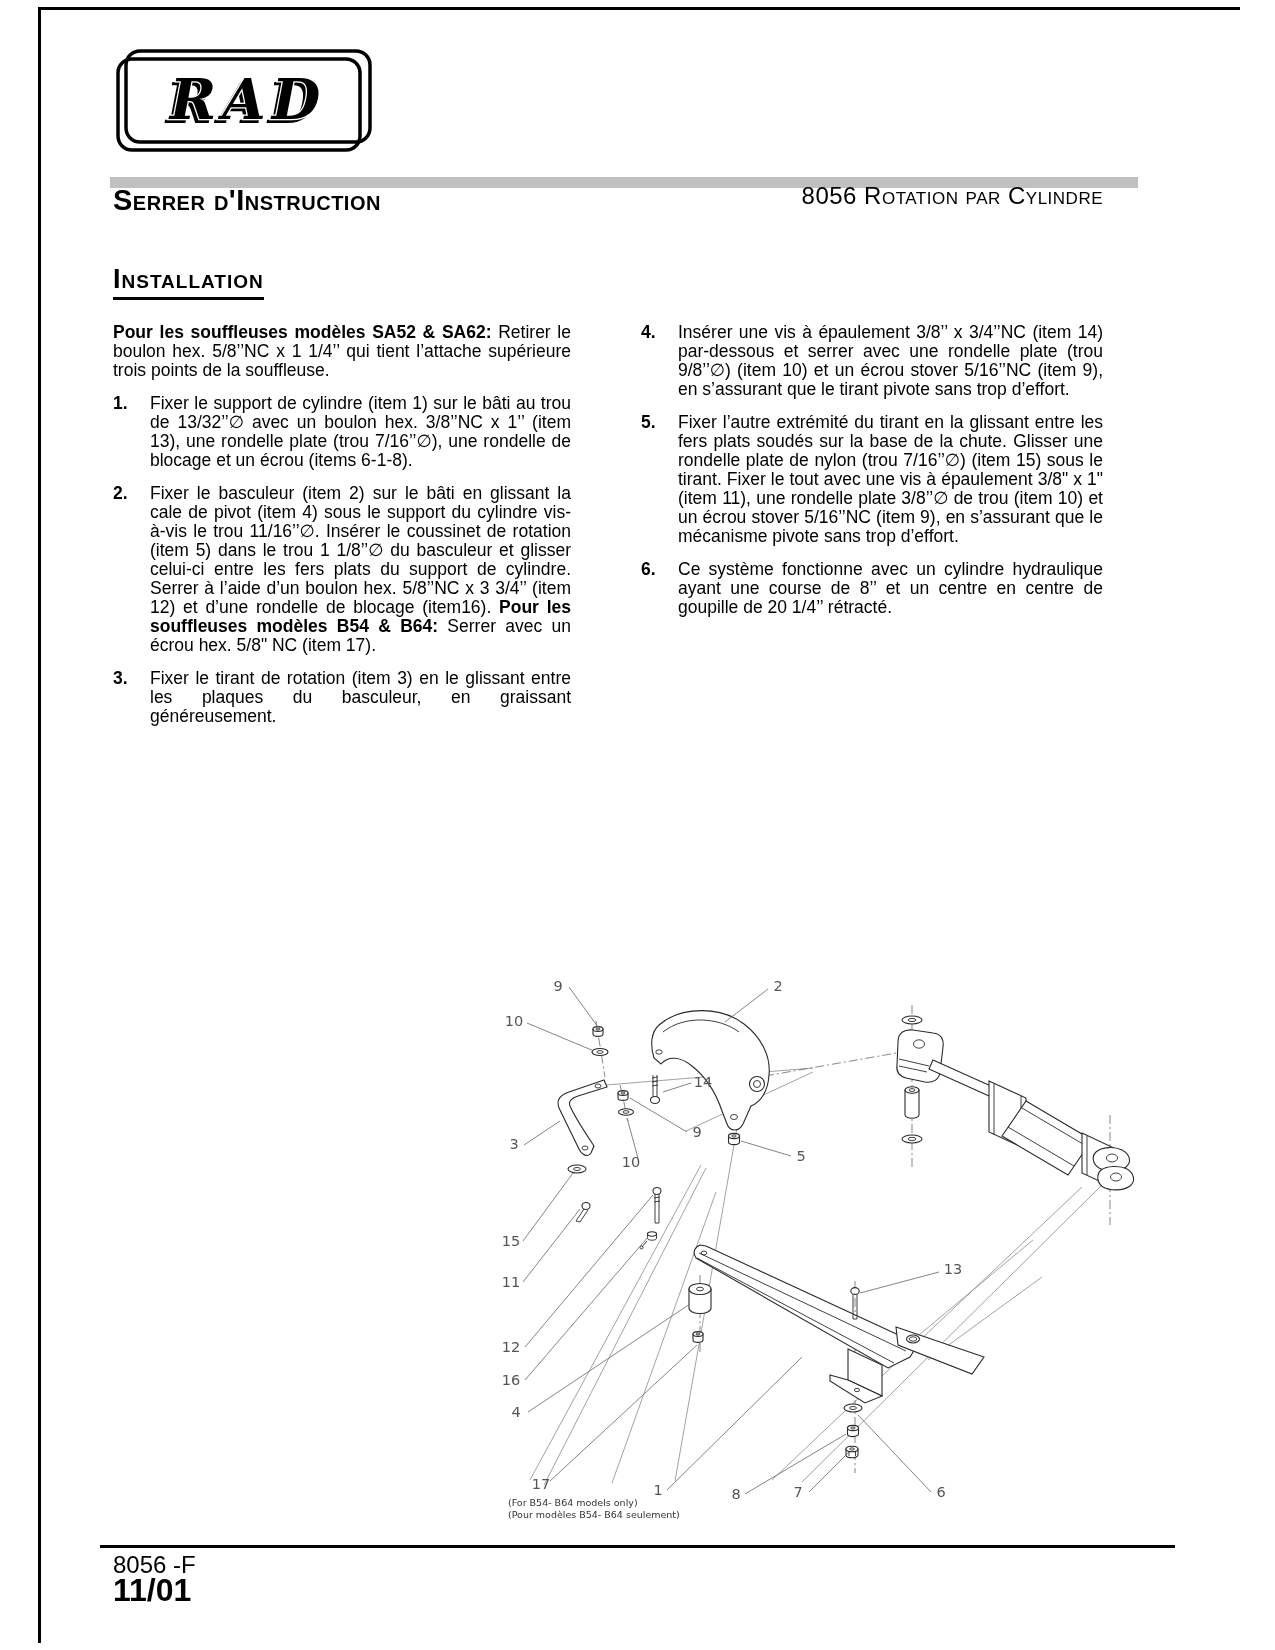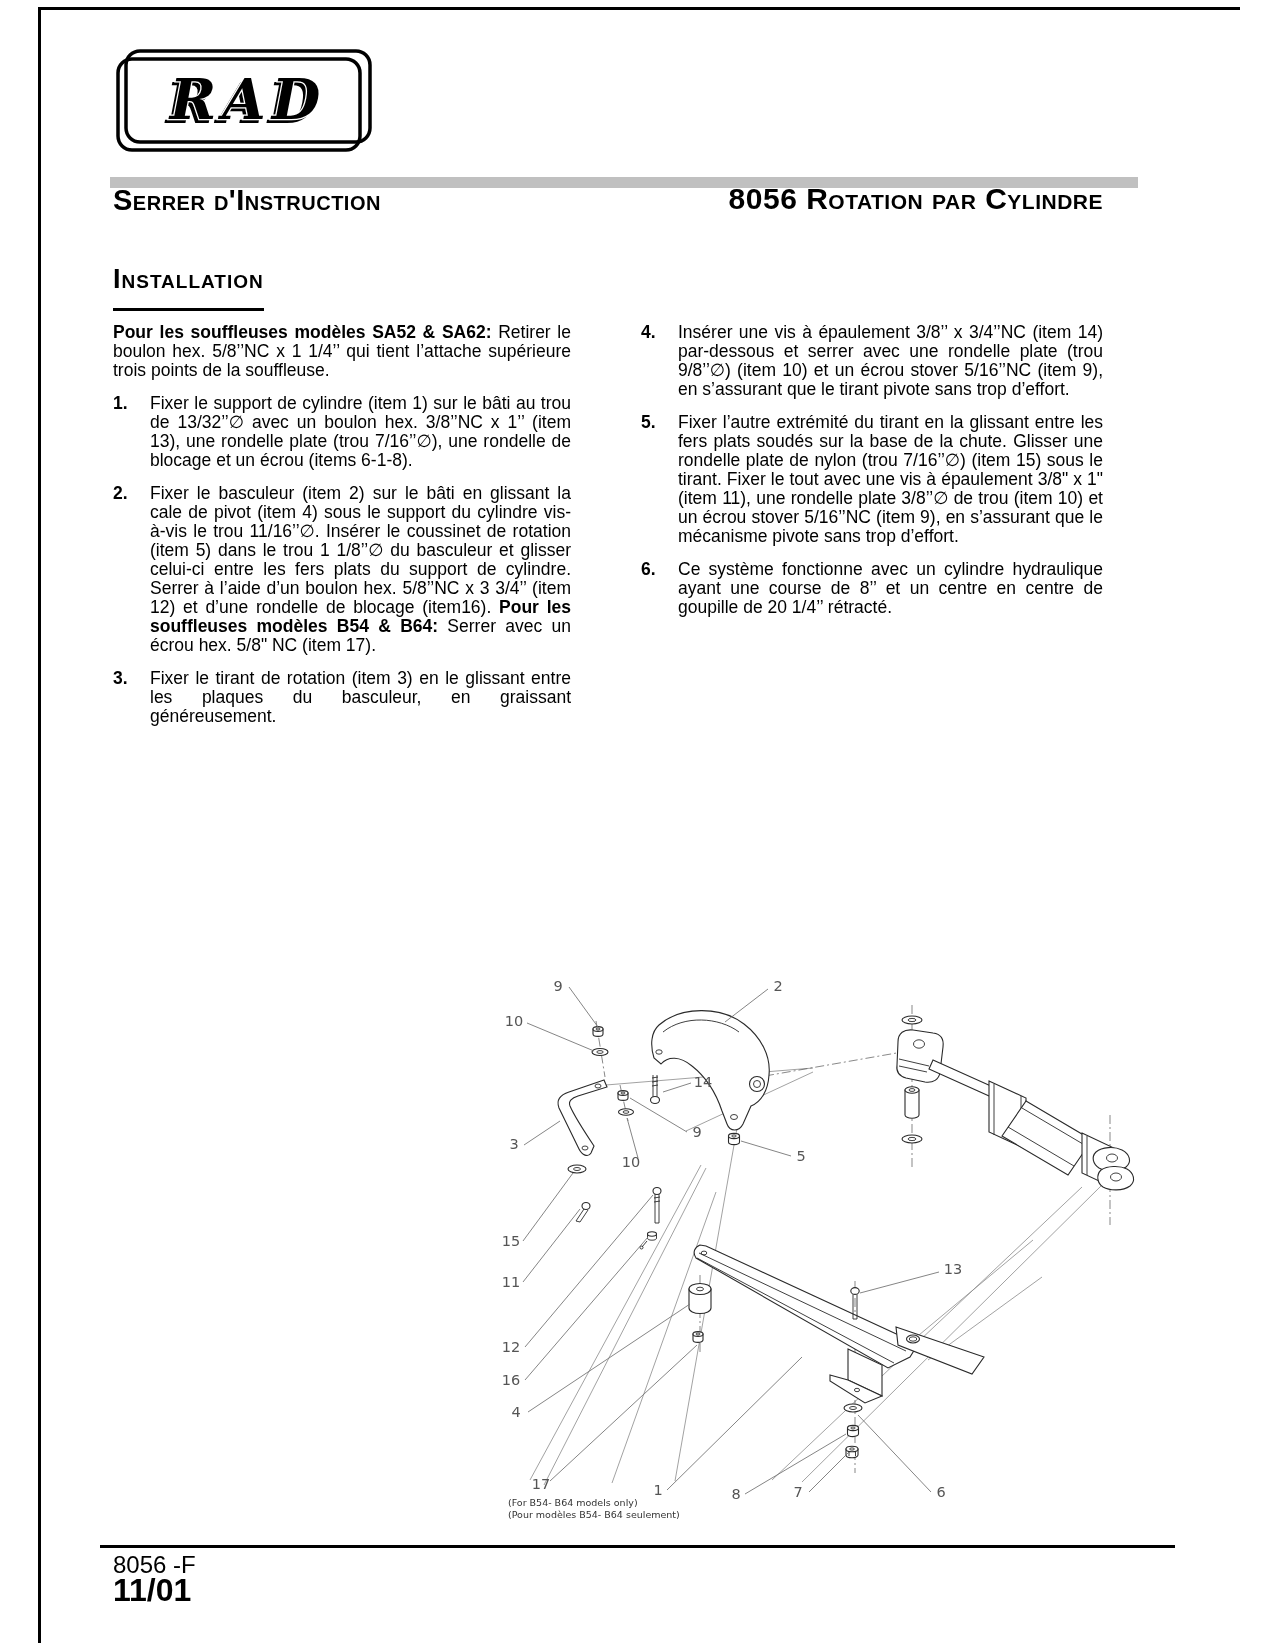--- a/index.html
+++ b/index.html
@@ -6,23 +6,23 @@
   body{
     width:1275px;height:1650px;position:relative;background:#fff;
     font-family:"Liberation Sans",sans-serif;color:#000;overflow:hidden;
   }
   .abs{position:absolute;}
   #frame-top{left:38px;top:7px;width:1202px;height:3px;background:#000;}
   #frame-left{left:38px;top:7px;width:3px;height:1636px;background:#000;}
   #logo-box{left:114px;top:48px;width:260px;height:106px;}
   #gray-bar{left:110px;top:177px;width:1028px;height:11px;background:#c0c0c0;}
   #hdr-left{left:113px;top:184px;font-size:29px;font-weight:bold;font-variant:small-caps;letter-spacing:.5px;}
-  #hdr-right{right:172px;top:182px;font-size:30px;font-weight:bold;font-variant:small-caps;letter-spacing:.5px;}
+  #hdr-right{right:172px;top:182px;font-size:24px;font-weight:normal;font-variant:small-caps;letter-spacing:.5px;}
   #installation{left:113px;top:264px;font-size:27px;font-weight:bold;font-variant:small-caps;
-    border-bottom:3px solid #000;padding-bottom:13px;letter-spacing:1px;}
+    border-bottom:3px solid #000;padding-bottom:2px;letter-spacing:1px;}
   .col{position:absolute;top:323px;font-size:17.5px;line-height:19px;text-align:justify;}
   #col-left{left:113px;width:458px;}
   #col-right{left:641px;width:462px;}
   .intro{margin:0 0 14px 0;}
   .item{position:relative;padding-left:37px;margin-bottom:14px;}
   .item .num{position:absolute;left:0;top:0;font-weight:bold;}
   b{font-weight:bold;}
   #diagram-wrap{left:470px;top:925px;width:670px;height:600px;}
   #footer-rule{left:100px;top:1545px;width:1075px;height:3px;background:#000;}
   #footer-1{left:113px;top:1551px;font-size:24px;font-weight:normal;}

